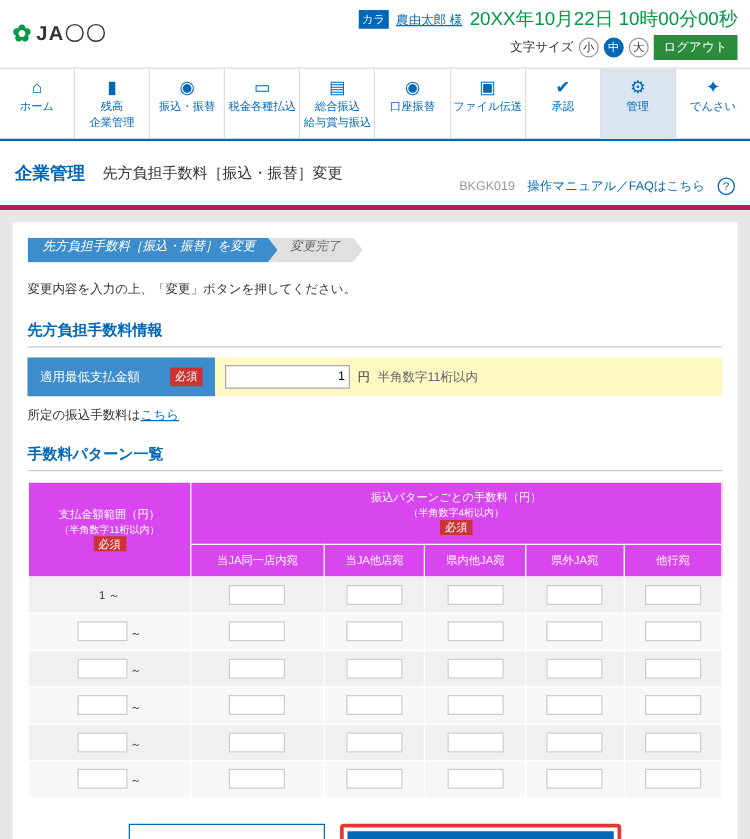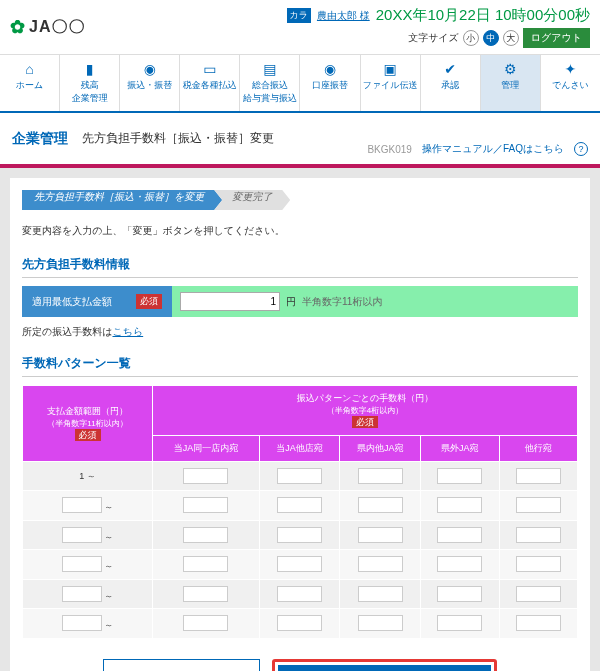--- a/index.html
+++ b/index.html
@@ -38,21 +38,21 @@
 
 .content { background: #e6e6e6; padding: 10px; }
 .inner { background: #fff; padding: 12px; }
 .steps { display: flex; align-items: center; gap: 0; margin-bottom: 14px; }
 .step { background: #3d8dcc; color: #fff; padding: 0 18px 6px 12px; font-size: 10px; position: relative; clip-path: polygon(0 0, calc(100% - 8px) 0, 100% 50%, calc(100% - 8px) 100%, 0 100%); font-style: italic; }
 .step.inactive { background: #e0e0e0; color: #666; margin-left: -8px; padding-left: 18px; clip-path: polygon(0 0, calc(100% - 8px) 0, 100% 50%, calc(100% - 8px) 100%, 0 100%, 8px 50%); }
 .instruction { font-size: 10px; margin-bottom: 18px; }
 
 .section-title { color: #0068b7; font-size: 12px; font-weight: bold; border-bottom: 1px solid #ccc; padding-bottom: 4px; margin-bottom: 8px; }
 
-.info-row { display: flex; align-items: flex-start; background: #86efac; }
+.info-row { display: flex; align-items: flex-start; background: #fef9c3; }
 .info-label { background: #3d8dcc; color: #fff; padding: 8px 10px; width: 150px; font-size: 10px; display: flex; align-items: center; justify-content: space-between; }
 .req-badge { background: #c33; color: #fff; padding: 1px 4px; font-size: 9px; }
 .info-value { padding: 6px 8px; display: flex; align-items: center; gap: 6px; }
 .info-value input { width: 100px; padding: 3px; border: 1px solid #aaa; text-align: right; font-size: 10px; }
 .note { font-size: 10px; color: #666; }
 .link-text { color: #0068b7; text-decoration: underline; cursor: pointer; }
 .fee-link-row { margin: 8px 0 16px 0; font-size: 10px; }
 
 .table { width: 100%; border-collapse: collapse; }
 .table th, .table td { border: 1px solid #fff; text-align: center; padding: 6px 4px; font-size: 9px; }

